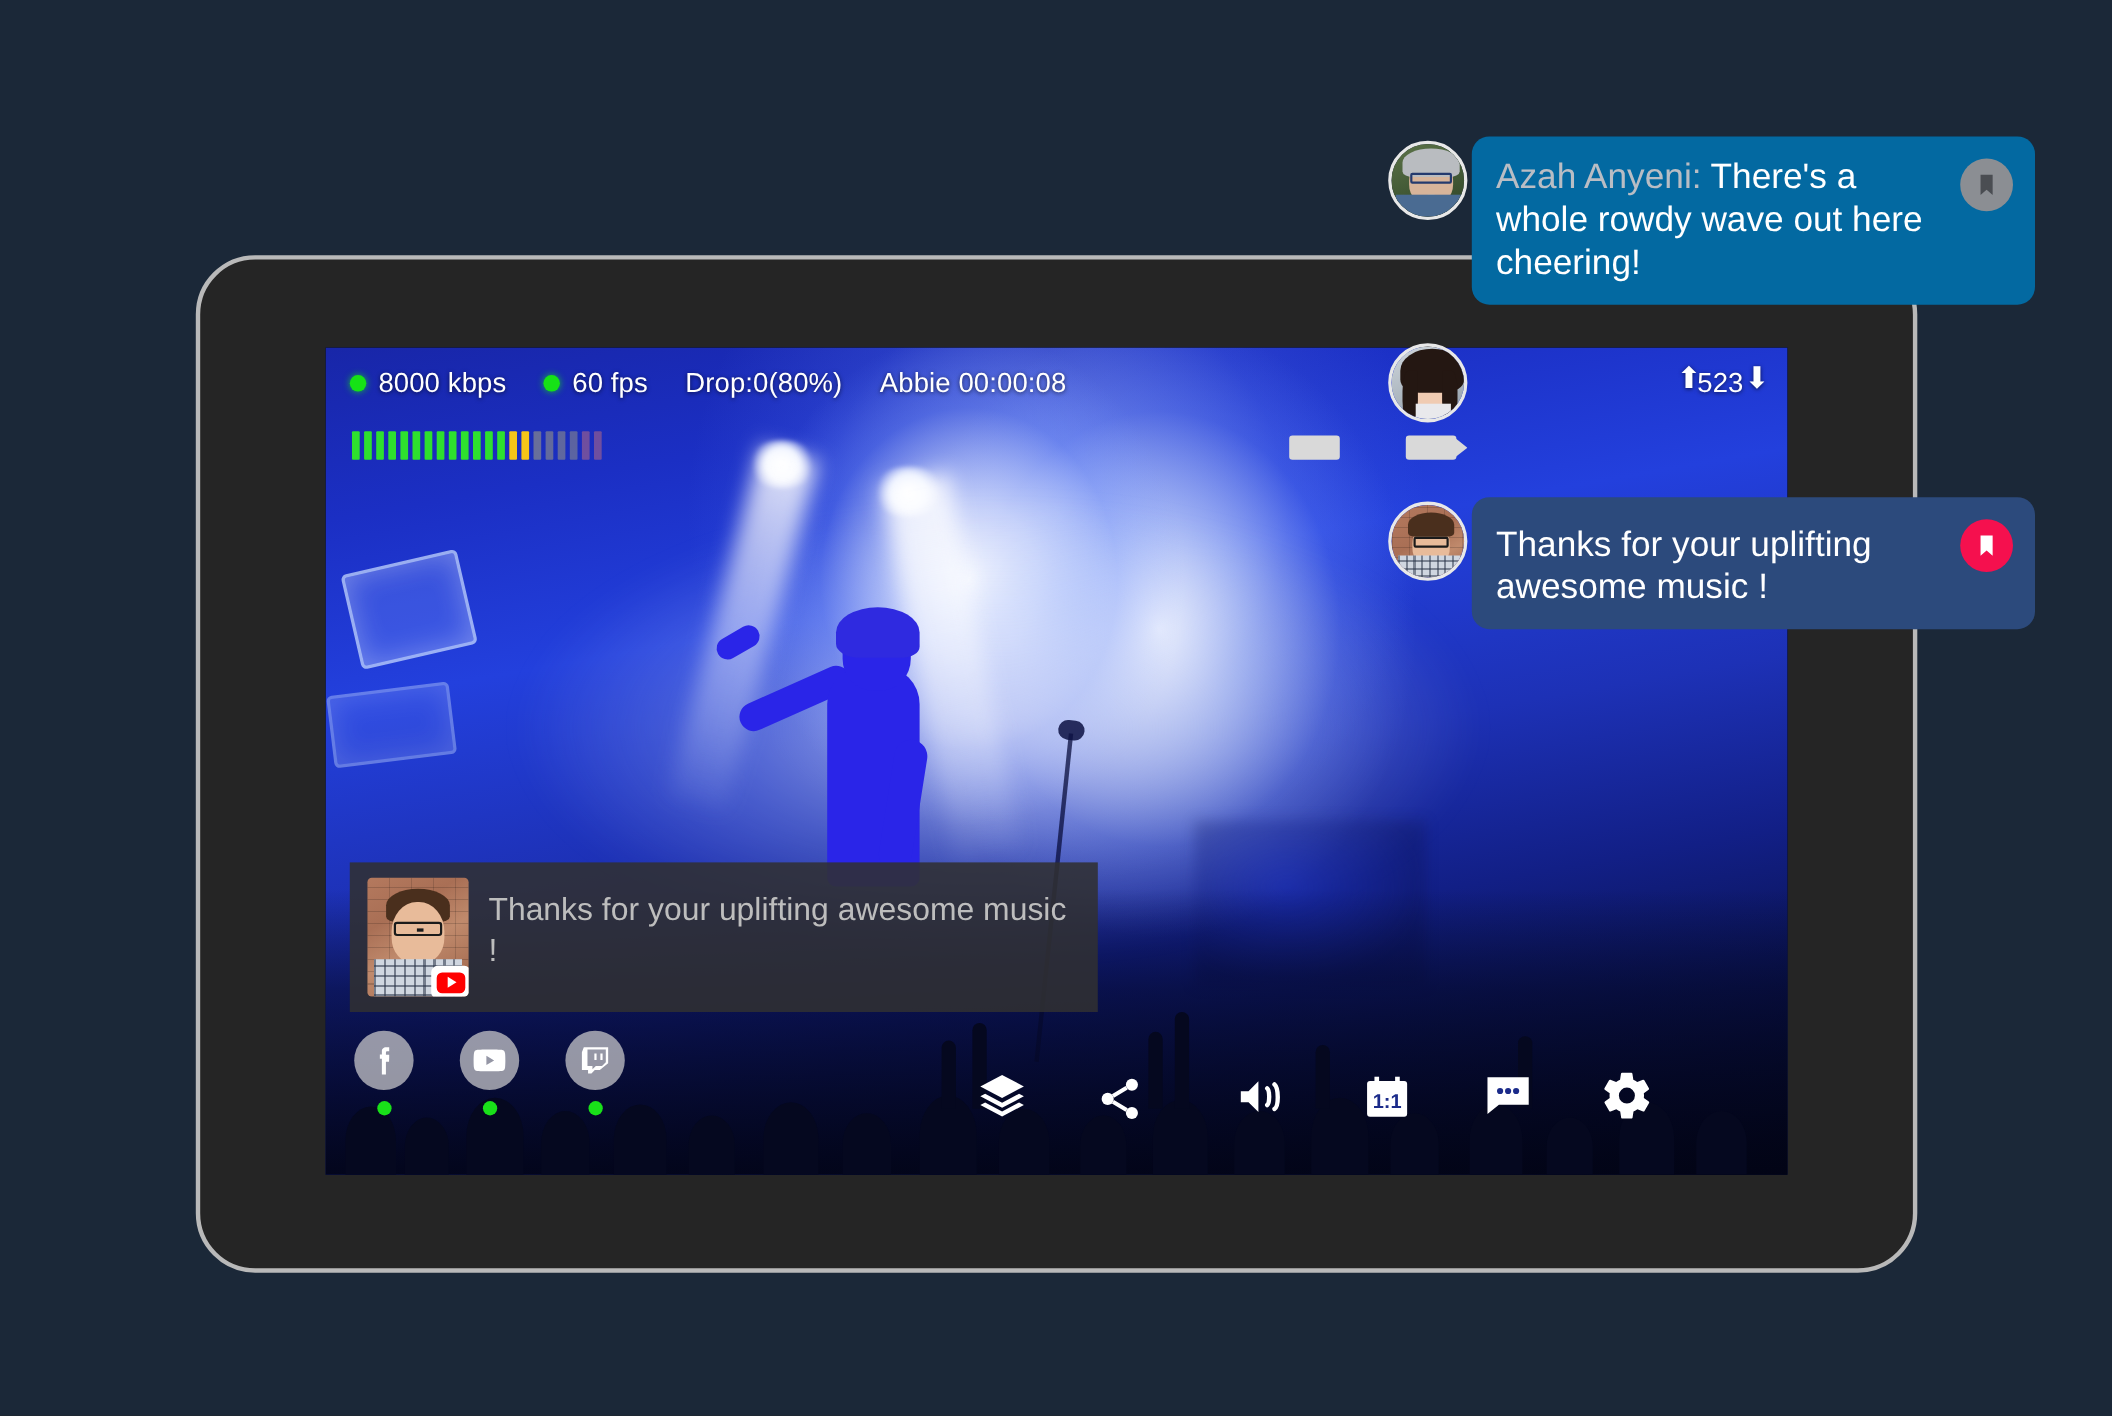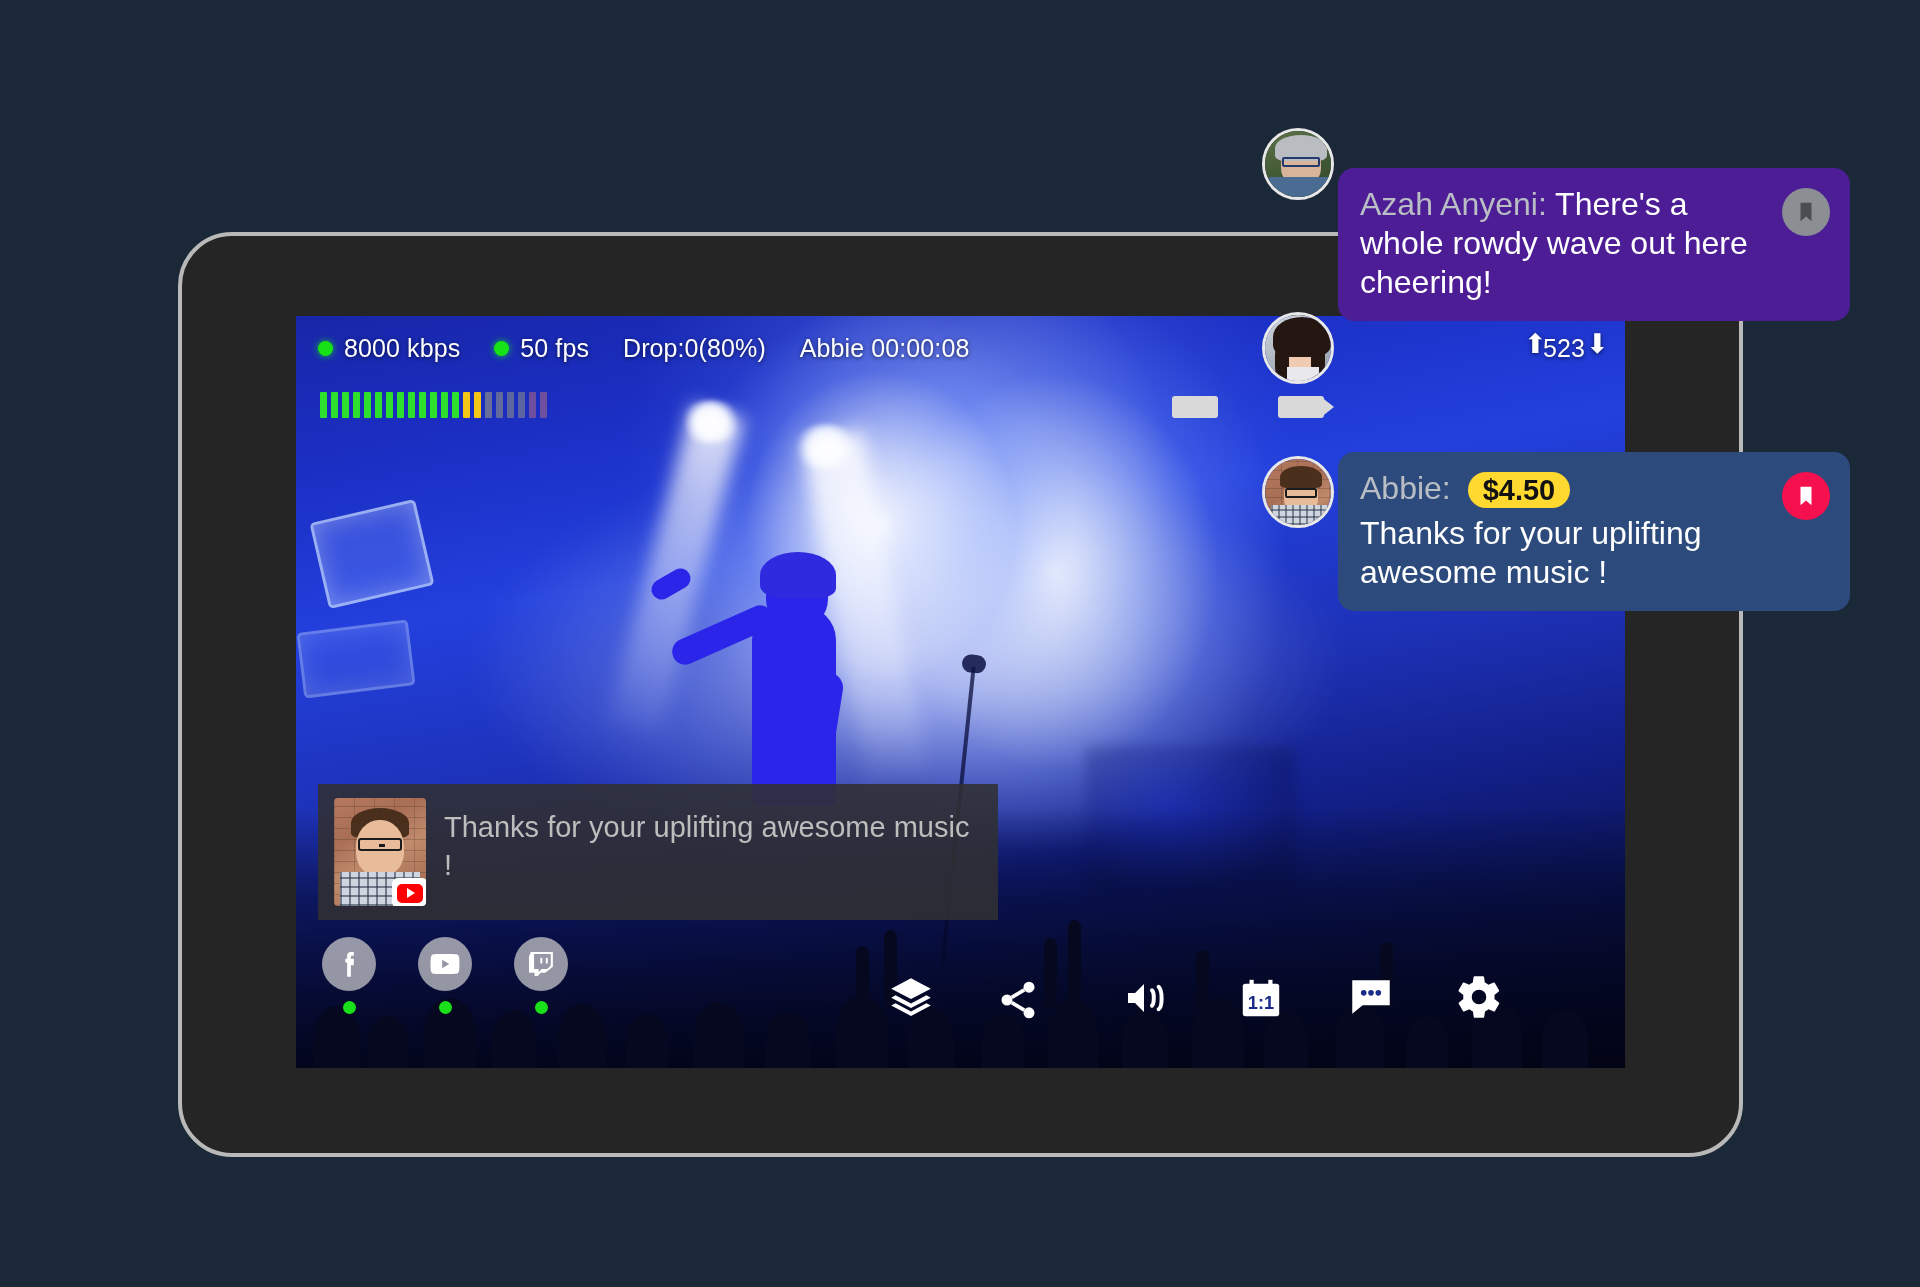--- a/index.html
+++ b/index.html
@@ -124,21 +124,21 @@
   .tool { position:absolute; bottom:26px; cursor:pointer; }
   
   .chatrow { position:absolute; display:flex; align-items:flex-start; }
   .chat-avatar { width:72px; height:72px; border-radius:50%; border:3px solid #e8e8e8; flex:none; overflow:hidden; position:relative; margin-top:4px; }
   .bubble { border-radius:16px; padding:17px 78px 19px 22px; position:relative; min-width:300px; }
   .bubble .txt { font-size:32px; line-height:1.22; color:#ffffff; }
   .bubble .who { color:#b9bdc4; }
   .bm { position:absolute; right:20px; top:20px; width:48px; height:48px; border-radius:50%;
         display:flex; align-items:center; justify-content:center; }
   .bm svg { width:22px; height:28px; }
-  #bubble1 { background:#4c1d95;margin-top:44px; }
+  #bubble1 { background:#0369a1; }
   #bubble2 { background:rgba(118,128,160,.86); }
   #bubble3 { background:#2c4a7c; }
   #bubble3 .amount-pill { font-size:29px; vertical-align:middle; margin-left:8px; }
 </style>
 </head>
 <body>
 
 <div id="tablet"></div>
 
 <div id="screen">
@@ -192,21 +192,21 @@
       </div>
   </div>
 
   <div id="statusbar">
     <span class="stat">
       <span class="greendot"></span>
       <span>8000 kbps</span>
     </span>
     <span class="stat">
       <span class="greendot"></span>
-      <span>50 fps</span>
+      <span>60 fps</span>
     </span>
     <span class="stat">Drop:0(80%)</span>
     <span class="stat">Abbie 00:00:08</span>
     <span id="uplink">
       <span class="arrow-up"></span>
       <span>523</span>
       <span class="arrow-dn"></span>
     </span>
   </div>
 
@@ -369,24 +369,20 @@
 <div class="chatrow" id="row3" style="left:1262px; top:452px;">
   <div class="chat-avatar">
     <div style="position:absolute;inset:0;background:linear-gradient(150deg,#b4795e,#a96f55 45%,#c08a6c 70%,#9c6248);"></div>
     <div style="position:absolute;inset:0;background:repeating-linear-gradient(0deg, rgba(0,0,0,.16) 0 1px, transparent 1px 9px), repeating-linear-gradient(90deg, rgba(0,0,0,.14) 0 1px, transparent 1px 16px);"></div>
     <div style="position:absolute;left:19px;top:16px;width:34px;height:40px;border-radius:48% 48% 42% 42%;background:#e8bb9a;"></div>
     <div style="position:absolute;left:15px;top:7px;width:42px;height:22px;border-radius:50% 50% 16% 16%;background:#4a2f1d;"></div>
     <div style="position:absolute;left:20px;top:29px;width:32px;height:10px;border:2px solid #1b1b1b;border-radius:2px;"></div>
     <div style="position:absolute;left:6px;bottom:0;width:60px;height:20px;background:#cfd6e0;background-image:repeating-linear-gradient(0deg, rgba(40,50,70,.5) 0 2px, transparent 2px 7px),repeating-linear-gradient(90deg, rgba(40,50,70,.5) 0 2px, transparent 2px 7px);"></div>
   </div>
   <div class="bubble" id="bubble3" style="width:512px; margin-left:4px;">
-    <div class="txt">
-      <span class="who">Abbie:</span>
-      <span class="amount-pill">$4.50</span>
-    </div>
     <div class="txt" style="margin-top:6px;">Thanks for your uplifting awesome music !</div>
     <div class="bm" style="background:#f5104e;">
       <svg viewBox="0 0 24 24">
           <path fill="#ffffff" d="M6 2h12v20l-6-5.2L6 22V2z"></path>
         </svg>
     </div>
   </div>
 </div>
 
 </body></html>

